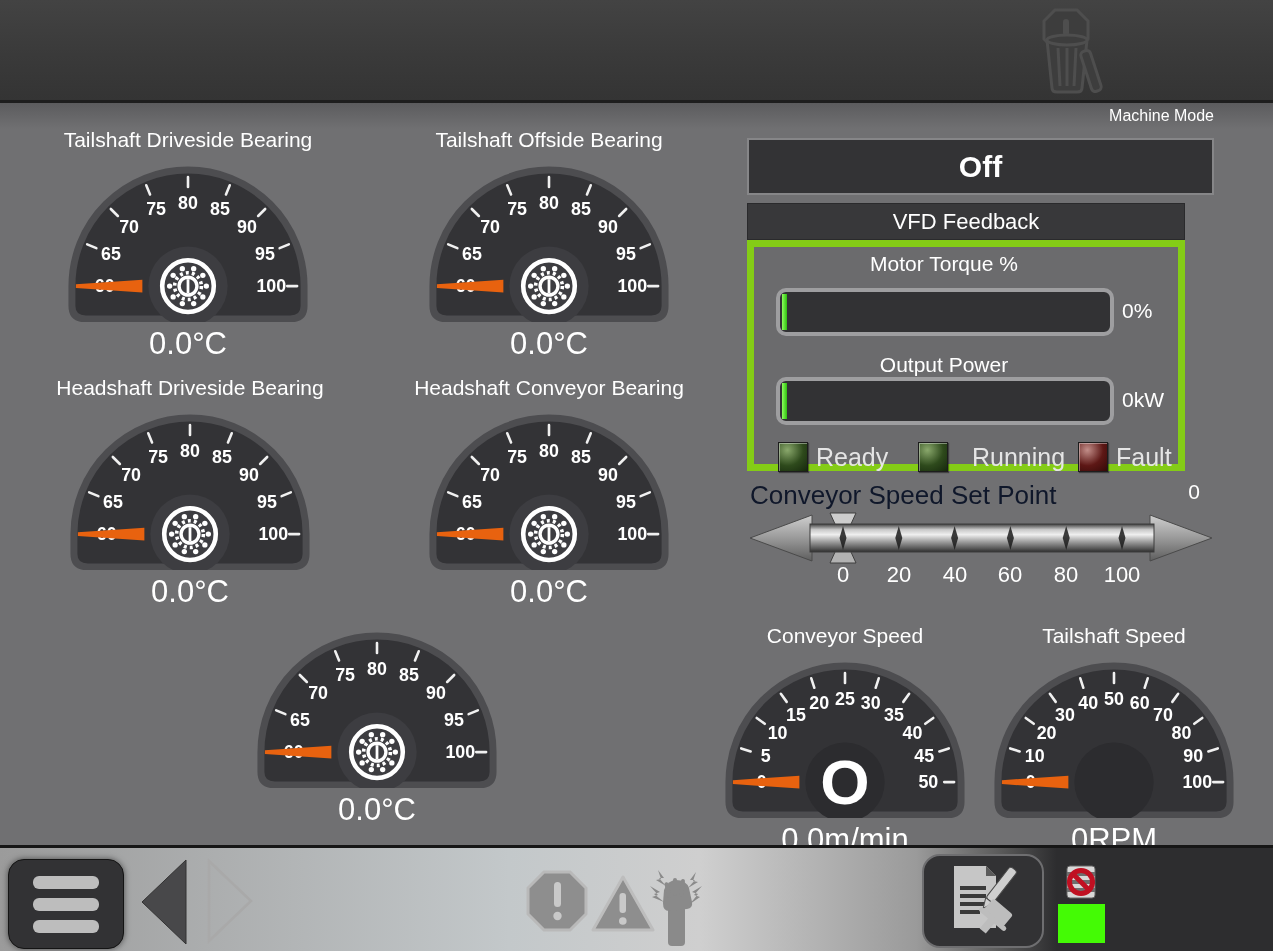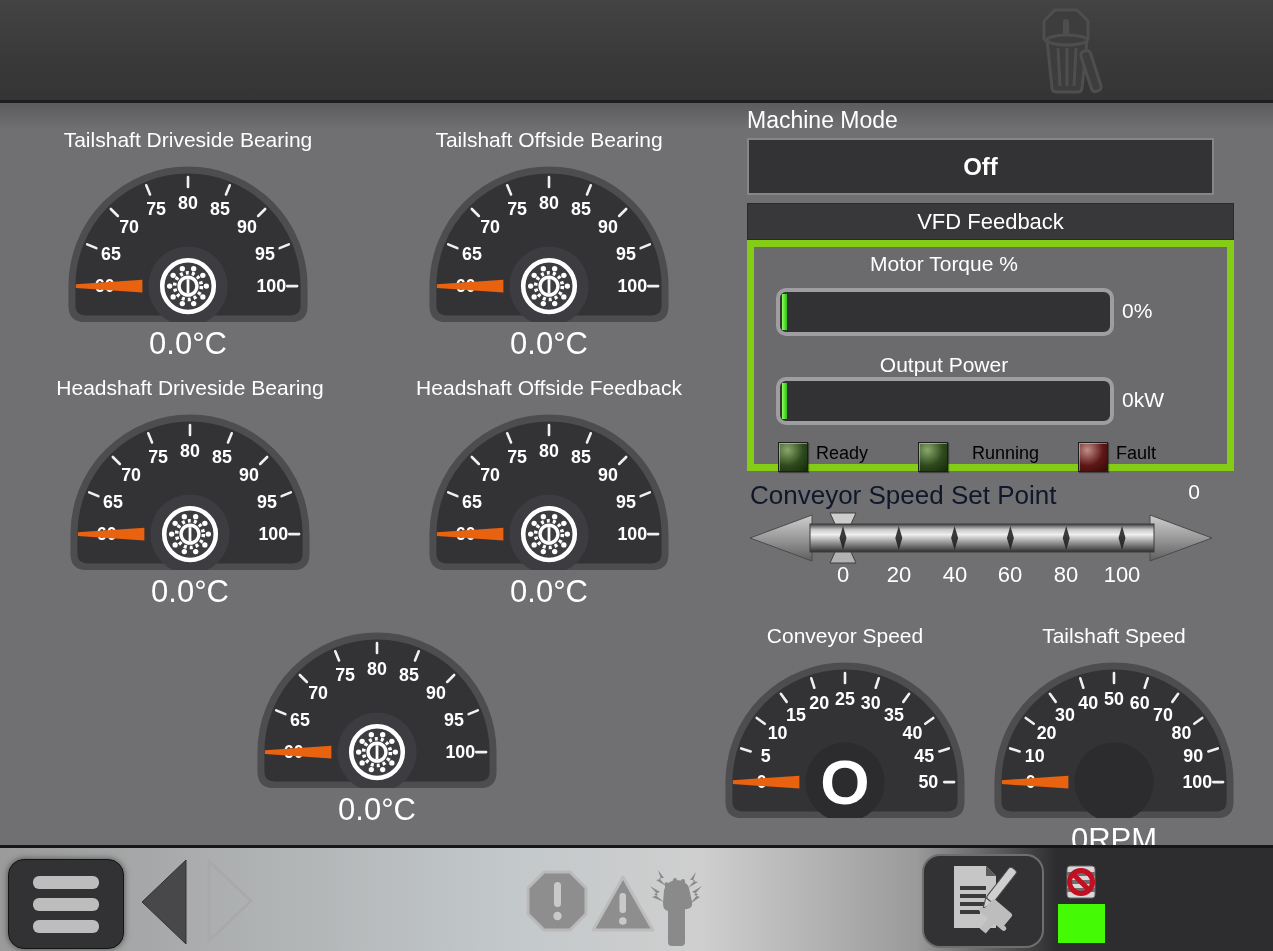--- a/index.html
+++ b/index.html
@@ -19,42 +19,42 @@
     background:linear-gradient(180deg,#5c5c5e,#707072);
     pointer-events:none;
   }
   .trash-btn{position:absolute;left:1026px;top:2px;width:84px;height:96px;}
   
   .gauge{position:absolute;width:270px;text-align:center;margin-top:17px;}
   .g-title{color:#fff;font-size:21px;height:30px;line-height:26px;white-space:nowrap;}
   .g-svg{width:248px;height:165px;display:block;margin:0 auto;}
   .g-value{color:#fff;font-size:31px;margin-top:4px;}
   
-  .mm-title{position:absolute;left:747px;top:107px;width:467px;text-align:left;
-    color:#fff;font-size:23px;}
+  .mm-title{position:absolute;left:747px;top:107px;width:467px;text-align:right;
+    color:#fff;font-size:16px;}
   .mm-box{position:absolute;left:747px;top:138px;width:467px;height:57px;
     background:#333335;border:2px solid #868688;box-sizing:border-box;
     display:flex;align-items:center;justify-content:center;
-    color:#fff;font-size:24px;font-weight:bold;}
-  .vfd{position:absolute;left:747px;top:203px;width:487px;height:268px;box-sizing:border-box;}
+    color:#fff;font-size:30px;font-weight:bold;}
+  .vfd{position:absolute;left:747px;top:203px;width:438px;height:268px;box-sizing:border-box;}
   .vfd-head{position:absolute;left:0;top:0;right:0;height:37px;background:#38383a;
     color:#fff;font-size:22px;text-align:center;line-height:36px;border:1px solid #2a2a2c;box-sizing:border-box;}
   .vfd-body{position:absolute;left:0;top:37px;right:0;bottom:0;
     background:#6b6b6d;border:7px solid #84cc16;box-sizing:border-box;}
   .vfd-label{position:absolute;left:0;width:380px;text-align:center;color:#fff;font-size:21px;}
   .vbar{position:absolute;left:22px;width:338px;height:48px;box-sizing:border-box;
     background:#323234;border:4px solid #9e9ea0;border-radius:10px;}
   .vbar-fill{position:absolute;left:2px;top:2px;bottom:2px;
     background:linear-gradient(90deg,#8dff5e,#2fbf10);}
   .vbar-val{position:absolute;color:#fff;font-size:21px;left:368px;}
   .led{position:absolute;width:30px;height:30px;border:1px solid #1d1d1d;box-sizing:border-box;
     box-shadow:inset 1px 1px 0 rgba(255,255,255,.4),1px 1px 1px rgba(0,0,0,.4);}
   .led-green{background:radial-gradient(circle at 30% 25%,#8aa86c,#2e4a1c 55%,#16280d);}
   .led-red{background:radial-gradient(circle at 30% 25%,#c28e89,#5d1715 55%,#350a09);}
-  .led-label{position:absolute;color:#000000;font-size:18px;top:196px;}
+  .led-label{position:absolute;color:#e5e5e5;font-size:25px;top:196px;}
   
   .sp-label{position:absolute;left:750px;top:480px;color:#0f172a;font-size:26px;}
   .sp-value{position:absolute;left:1100px;top:480px;width:100px;text-align:right;color:#fff;font-size:21px;}
   .sp-slider{position:absolute;left:748px;top:511px;width:466px;height:54px;}
   .sp-ticks{position:absolute;left:748px;top:562px;width:466px;height:26px;}
   .sp-ticks span{position:absolute;width:70px;text-align:center;color:#fff;font-size:22px;}
   
   .bottombar{
     position:absolute;left:0;top:845px;width:1273px;height:106px;
     background:linear-gradient(90deg,#9b9b9b 0%,#c3c8ca 40%,#cfcfcf 55%,#9a9a9a 72%,#565656 79%,#2d2d2f 83%,#2d2d2f 100%);
@@ -215,21 +215,21 @@
         <circle cx="-18.5" cy="2.2655965784226034e-15" r="2.7" fill="#fff" stroke="none"></circle>
         <circle cx="-14.96681439593653" cy="-10.874027167410752" r="2.7" fill="#fff" stroke="none"></circle>
         <circle cx="-5.71681439593653" cy="-17.59454555146034" r="2.7" fill="#fff" stroke="none"></circle>
         <circle cx="5.716814395936524" cy="-17.594545551460342" r="2.7" fill="#fff" stroke="none"></circle>
         <circle cx="14.966814395936526" cy="-10.874027167410757" r="2.7" fill="#fff" stroke="none"></circle>
       </g>
     </svg>
   <div class="g-value">0.0°C</div>
 </div>
 <div class="gauge" style="left:414px;top:358px;">
-  <div class="g-title">Headshaft Offside Feedback</div>
+  <div class="g-title">Headshaft Conveyor Bearing</div>
   <svg class="g-svg" viewBox="0 0 250 166">
       <path d="M 8 130 A 117 117 0 0 1 242 130 L 242 150 Q 242 163 228 163 L 22 163 Q 8 163 8 150 Z" fill="#333336" stroke="#4d4d50" stroke-width="7"></path>
       <circle cx="125" cy="130" r="40" fill="#3d3d41"></circle>
       <line x1="25" y1="130" x2="15" y2="130" stroke="#f0f0f0" stroke-width="2.6" stroke-linecap="round"></line>
       <text x="41" y="136" text-anchor="middle" fill="#fff" font-size="18" font-weight="bold" font-family="&quot;Liberation Sans&quot;,sans-serif">60</text>
       <line x1="32.61204674887132" y1="91.731656763491" x2="23.37325142375846" y2="87.9048224398401" stroke="#f0f0f0" stroke-width="2.6" stroke-linecap="round"></line>
       <text x="47.39411926905191" y="103.85459168133245" text-anchor="middle" fill="#fff" font-size="18" font-weight="bold" font-family="&quot;Liberation Sans&quot;,sans-serif">65</text>
       <line x1="54.28932188134526" y1="59.289321881345245" x2="47.218254069479784" y2="52.21825406947977" stroke="#f0f0f0" stroke-width="2.6" stroke-linecap="round"></line>
       <text x="65.60303038033001" y="76.60303038033001" text-anchor="middle" fill="#fff" font-size="18" font-weight="bold" font-family="&quot;Liberation Sans&quot;,sans-serif">70</text>
       <line x1="86.73165676349103" y1="37.61204674887132" x2="82.90482243984013" y2="28.37325142375846" stroke="#f0f0f0" stroke-width="2.6" stroke-linecap="round"></line>
@@ -329,20 +329,21 @@
       <text x="174.37396119256772" y="68.04257247250442" text-anchor="middle" fill="#fff" font-size="18" font-weight="bold" font-family="&quot;Liberation Sans&quot;,sans-serif">35</text>
       <line x1="205.90169943749476" y1="71.2214747707527" x2="213.99186938124421" y2="65.34362224782797" stroke="#f0f0f0" stroke-width="2.6" stroke-linecap="round"></line>
       <text x="192.95742752749558" y="86.62603880743227" text-anchor="middle" fill="#fff" font-size="18" font-weight="bold" font-family="&quot;Liberation Sans&quot;,sans-serif">40</text>
       <line x1="220.10565162951536" y1="99.09830056250527" x2="229.6162167924669" y2="96.00813061875579" stroke="#f0f0f0" stroke-width="2.6" stroke-linecap="round"></line>
       <text x="204.8887473687929" y="110.04257247250442" text-anchor="middle" fill="#fff" font-size="18" font-weight="bold" font-family="&quot;Liberation Sans&quot;,sans-serif">45</text>
       <line x1="225" y1="130" x2="235" y2="130" stroke="#f0f0f0" stroke-width="2.6" stroke-linecap="round"></line>
       <text x="209" y="136" text-anchor="middle" fill="#fff" font-size="18" font-weight="bold" font-family="&quot;Liberation Sans&quot;,sans-serif">50</text>
       <polygon points="12,128 79,123.5 79,136.5 12,132" fill="#E8620F"></polygon>
       <text x="125" y="152" text-anchor="middle" fill="#fff" font-size="64" font-weight="bold" font-family="&quot;Liberation Sans&quot;,sans-serif">O</text>
     </svg>
+  <div class="g-value">0.0m/min</div>
 </div>
 <div class="gauge" style="left:979px;top:606px;">
   <div class="g-title">Tailshaft Speed</div>
   <svg class="g-svg" viewBox="0 0 250 166">
       <path d="M 8 130 A 117 117 0 0 1 242 130 L 242 150 Q 242 163 228 163 L 22 163 Q 8 163 8 150 Z" fill="#333336" stroke="#4d4d50" stroke-width="7"></path>
       <circle cx="125" cy="130" r="40" fill="#2c2c2f"></circle>
       <line x1="25" y1="130" x2="15" y2="130" stroke="#f0f0f0" stroke-width="2.6" stroke-linecap="round"></line>
       <text x="41" y="136" text-anchor="middle" fill="#fff" font-size="18" font-weight="bold" font-family="&quot;Liberation Sans&quot;,sans-serif">0</text>
       <line x1="29.89434837048465" y1="99.09830056250524" x2="20.383783207533114" y2="96.00813061875577" stroke="#f0f0f0" stroke-width="2.6" stroke-linecap="round"></line>
       <text x="45.11125263120711" y="110.04257247250442" text-anchor="middle" fill="#fff" font-size="18" font-weight="bold" font-family="&quot;Liberation Sans&quot;,sans-serif">10</text>

